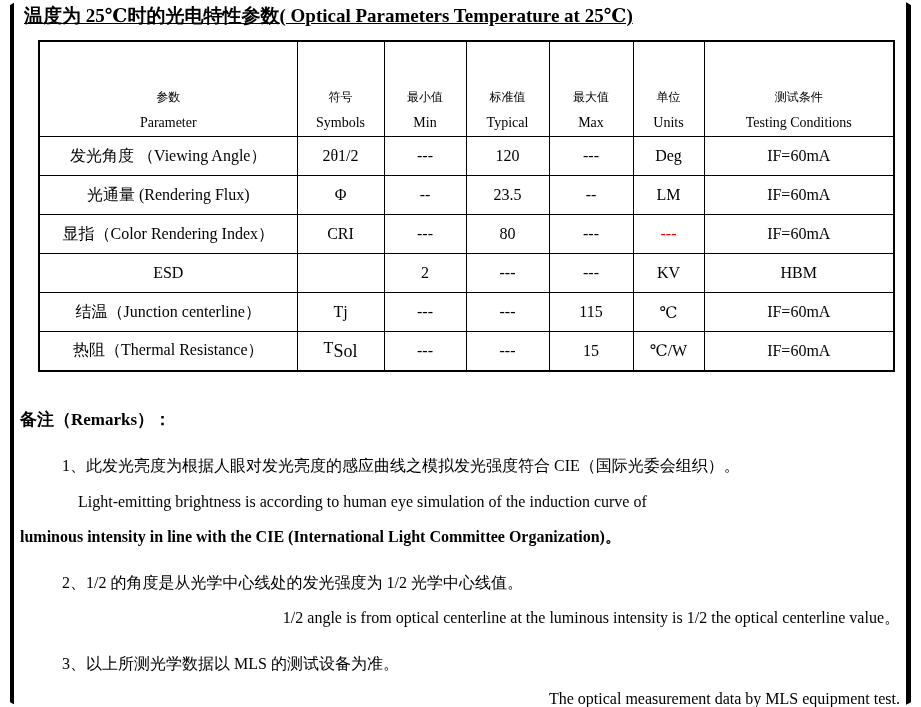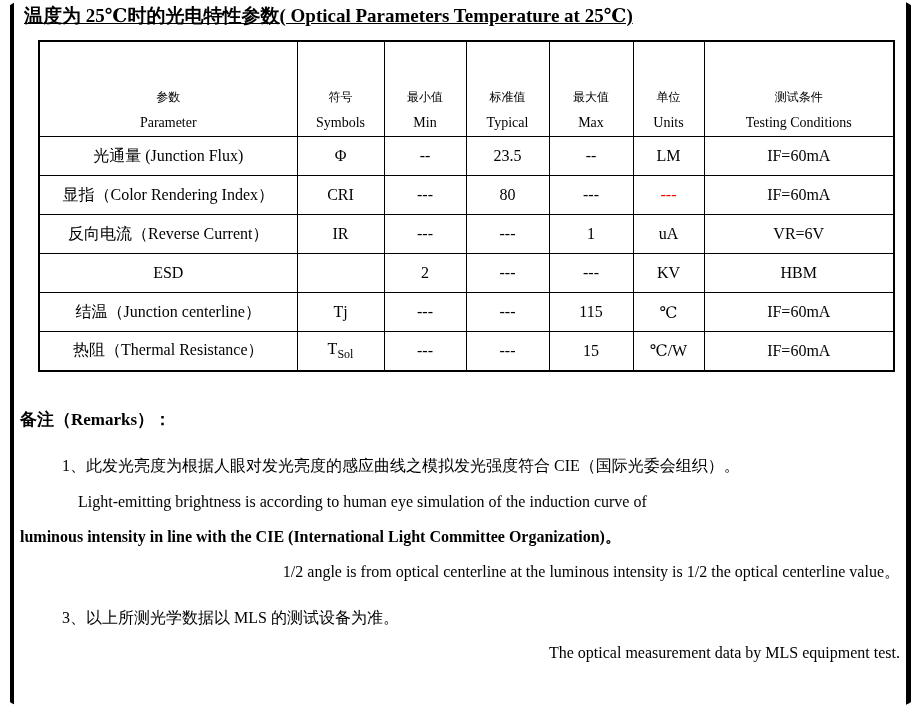--- a/index.html
+++ b/index.html
@@ -38,21 +38,21 @@
     overflow:hidden;
     white-space:nowrap;
   }
   table.params thead tr{height:65px;}
   table.params tbody tr{height:39px;}
   table.params th{font-weight:normal;}
   .hzh{font-size:12px;line-height:26px;margin-top:42px;}
   .hen{font-size:14px;line-height:26px;}
   td.c-param{text-align:left;padding-left:9px;font-size:16px;}
   td.c-mid{font-size:16px;}
-  td.c-mid sub{font-size:12px;}
+  td.c-mid sub{font-size:18px;}
 
   .remarks{
     position:absolute;left:20px;top:408px;width:880px;
     font-size:16px;
   }
   .r-heading{
     font-weight:bold;font-size:17px;
     margin:0 0 10px 0;
   }
   .r-zh{margin:24px 0 0 42px;line-height:22px;}
@@ -106,45 +106,45 @@
             <div class="hen">Units</div>
           </th>
           <th>
             <div class="hzh">测试条件</div>
             <div class="hen">Testing Conditions</div>
           </th>
         </tr>
     </thead>
     <tbody>
         <tr>
-          <td class="c-param">光通量 (Junction Flux)</td>
+          <td class="c-param">发光角度 （Viewing Angle）</td>
+          <td class="c-mid">2θ1/2</td>
+          <td class="c-mid">---</td>
+          <td class="c-mid">120</td>
+          <td class="c-mid">---</td>
+          <td class="c-mid">Deg</td>
+          <td class="c-mid">IF=60mA</td>
+        </tr>
+        <tr>
+          <td class="c-param">光通量 (Rendering Flux)</td>
           <td class="c-mid">Φ</td>
           <td class="c-mid">--</td>
           <td class="c-mid">23.5</td>
           <td class="c-mid">--</td>
           <td class="c-mid">LM</td>
           <td class="c-mid">IF=60mA</td>
         </tr>
         <tr>
           <td class="c-param">显指（Color Rendering Index）</td>
           <td class="c-mid">CRI</td>
           <td class="c-mid">---</td>
           <td class="c-mid">80</td>
           <td class="c-mid">---</td>
           <td class="c-mid" style="color: rgb(255, 0, 0);">---</td>
           <td class="c-mid">IF=60mA</td>
-        </tr>
-        <tr>
-          <td class="c-param">反向电流（Reverse Current）</td>
-          <td class="c-mid">IR</td>
-          <td class="c-mid">---</td>
-          <td class="c-mid">---</td>
-          <td class="c-mid">1</td>
-          <td class="c-mid">uA</td>
-          <td class="c-mid">VR=6V</td>
         </tr>
         <tr>
           <td class="c-param">ESD</td>
           <td class="c-mid"></td>
           <td class="c-mid">2</td>
           <td class="c-mid">---</td>
           <td class="c-mid">---</td>
           <td class="c-mid">KV</td>
           <td class="c-mid">HBM</td>
         </tr>
@@ -168,18 +168,19 @@
         </tr>
       </tbody>
   </table>
 
   <div class="remarks">
     <div class="r-heading">备注（Remarks）：</div>
     <div>
         <div class="r-zh">1、此发光亮度为根据人眼对发光亮度的感应曲线之模拟发光强度符合 CIE（国际光委会组织）。</div>
         <div class="r-en-deep">Light-emitting brightness is according to human eye simulation of the induction curve of</div>
         <div class="r-en-flush">luminous intensity in line with the CIE (International Light Committee Organization)。</div>
+        <div class="r-zh">2、1/2 的角度是从光学中心线处的发光强度为 1/2 光学中心线值。</div>
         <div class="r-en">1/2 angle is from optical centerline at the luminous intensity is 1/2 the optical centerline value。</div>
         <div class="r-zh">3、以上所测光学数据以 MLS 的测试设备为准。</div>
         <div class="r-en">The optical measurement data by MLS equipment test.</div>
       </div>
   </div>
 </div>
 
 </body></html>

